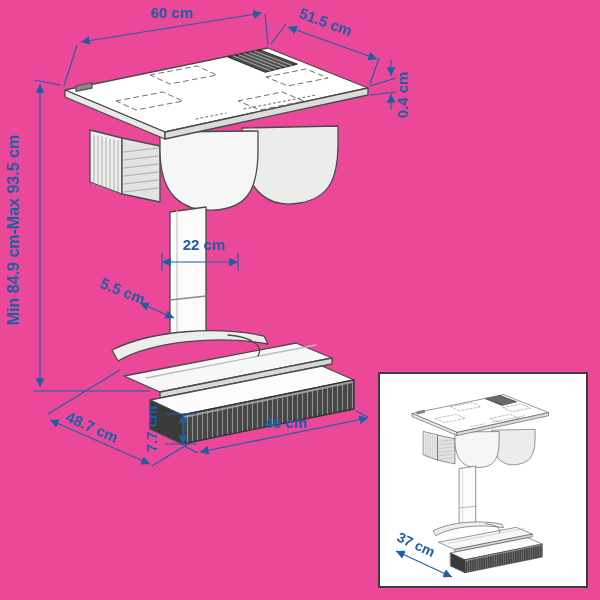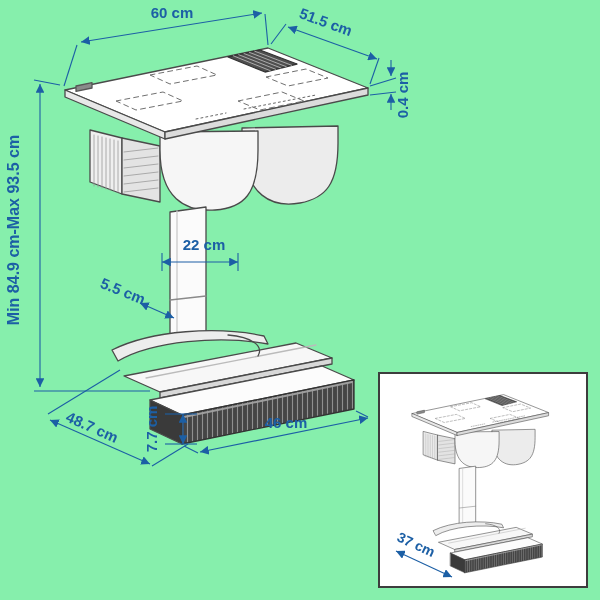--- a/index.html
+++ b/index.html
@@ -1,16 +1,16 @@
 <!DOCTYPE html>
 <html><head>
 <meta charset="utf-8">
 <style>
   html, body { margin: 0; padding: 0; background: #ffffff; }
-  .page { width: 600px; height: 600px; position: relative; background: #86efac; overflow: hidden; text-decoration: underline; }
+  .page { width: 600px; height: 600px; position: relative; background: #ec4899; overflow: hidden; text-decoration: underline; }
   .dim-text {
     font-family: "Liberation Sans", sans-serif;
     font-weight: bold;
     font-size: 15px;
     fill: #1c5fa5;
     stroke: none;
   }
   .dim-text--lg { font-size: 16px; }
   .dim-text--sm { font-size: 14px; }
 </style>

